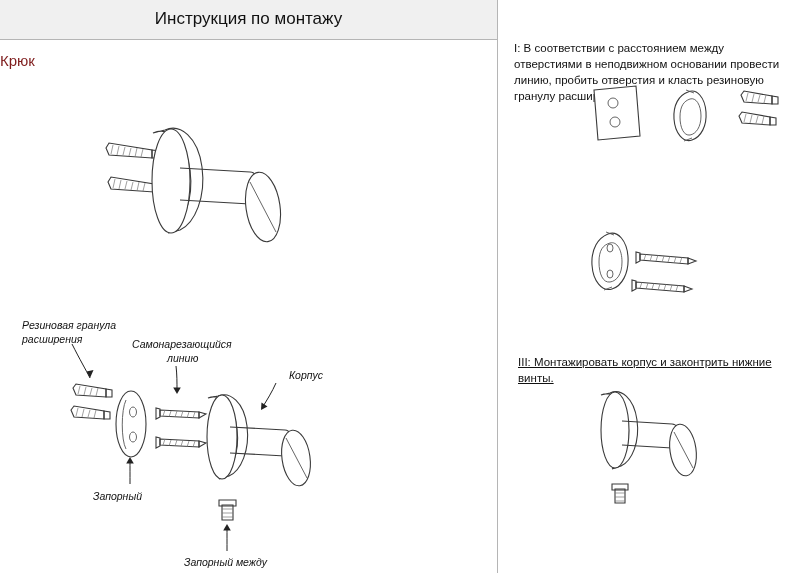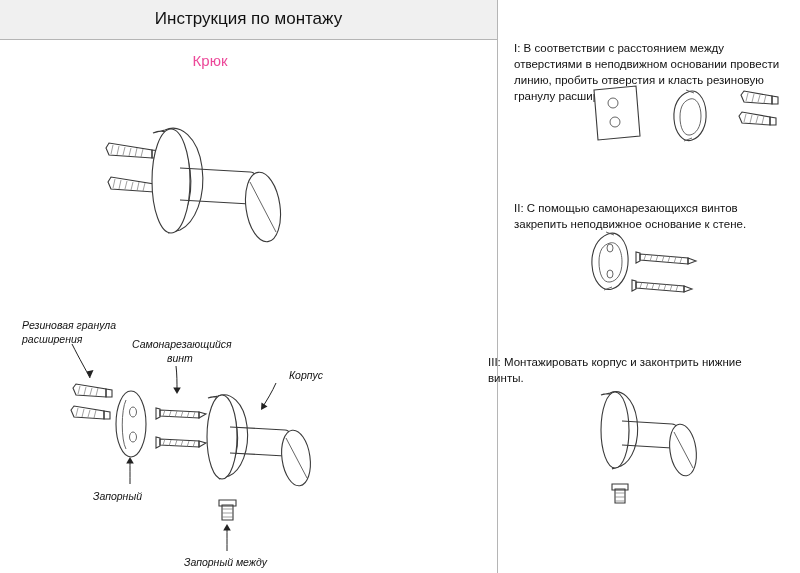--- a/index.html
+++ b/index.html
@@ -43,23 +43,22 @@
     width: 497px;
     text-align: center;
     font-size: 17px;
     color: #111;
   }
   .subtitle-text {
     position: absolute;
     left: 0;
     top: 52px;
     width: 420px;
-    text-align: center;
     font-size: 15px;
-    color: #ec4899;
+    color: #7f1d1d;
   }
   .step-text {
     position: absolute;
     font-size: 11.5px;
     line-height: 16px;
     color: #111;
     margin-top: 24px;
   }
   .lbl {
     position: absolute;
@@ -111,27 +110,26 @@
 
 <div id="page">
 
   <div class="divider-v"></div>
 
   <div class="title-bar"></div>
   <div class="title-text">Инструкция по монтажу</div>
   <div class="subtitle-text">Крюк</div>
 
   <div class="step-text" style="left:514px; top:16px; width:276px;">I: В соответствии с расстоянием между отверстиями в неподвижном основании провести линию, пробить отверстия и класть резиновую гранулу расширения.</div>
-  <div class="step-text" style="left:514px; top:176px; width:276px;">II: С помощью самонарезающихся винтов закрепить неподвижное основание к стене.</div>
-  <div class="step-text" style="left:488px; top:330px; width:276px;">III: Монтажировать корпус и законтрить нижние винты.</div>
+  <div class="step-text" style="left:518px; top:330px; width:276px;text-decoration:underline;">III: Монтажировать корпус и законтрить нижние винты.</div>
 
   <div class="lbl" style="left:22px; top:318px; width:120px;">Резиновая гранула</div>
   <div class="lbl" style="left:22px; top:332px; width:120px;">расширения</div>
   <div class="lbl" style="left:132px; top:337px; width:130px;">Самонарезающийся</div>
-  <div class="lbl" style="left:167px; top:351px; width:100px;">винт</div>
+  <div class="lbl" style="left:167px; top:351px; width:100px;">линию</div>
   <div class="lbl" style="left:261px; top:368px; width:90px;text-align:center;">Корпус</div>
   <div class="lbl" style="left:93px; top:489px; width:110px;">Запорный</div>
   <div class="lbl" style="left:184px; top:555px; width:140px;">Запорный между</div>
 
   <svg class="art" viewBox="0 0 800 573" xmlns="http://www.w3.org/2000/svg">
 
     <g>
 
       <g>
         <path class="ln" d="M106,148 L109,143 L152,150 L152,158 L109,155 Z"></path>

